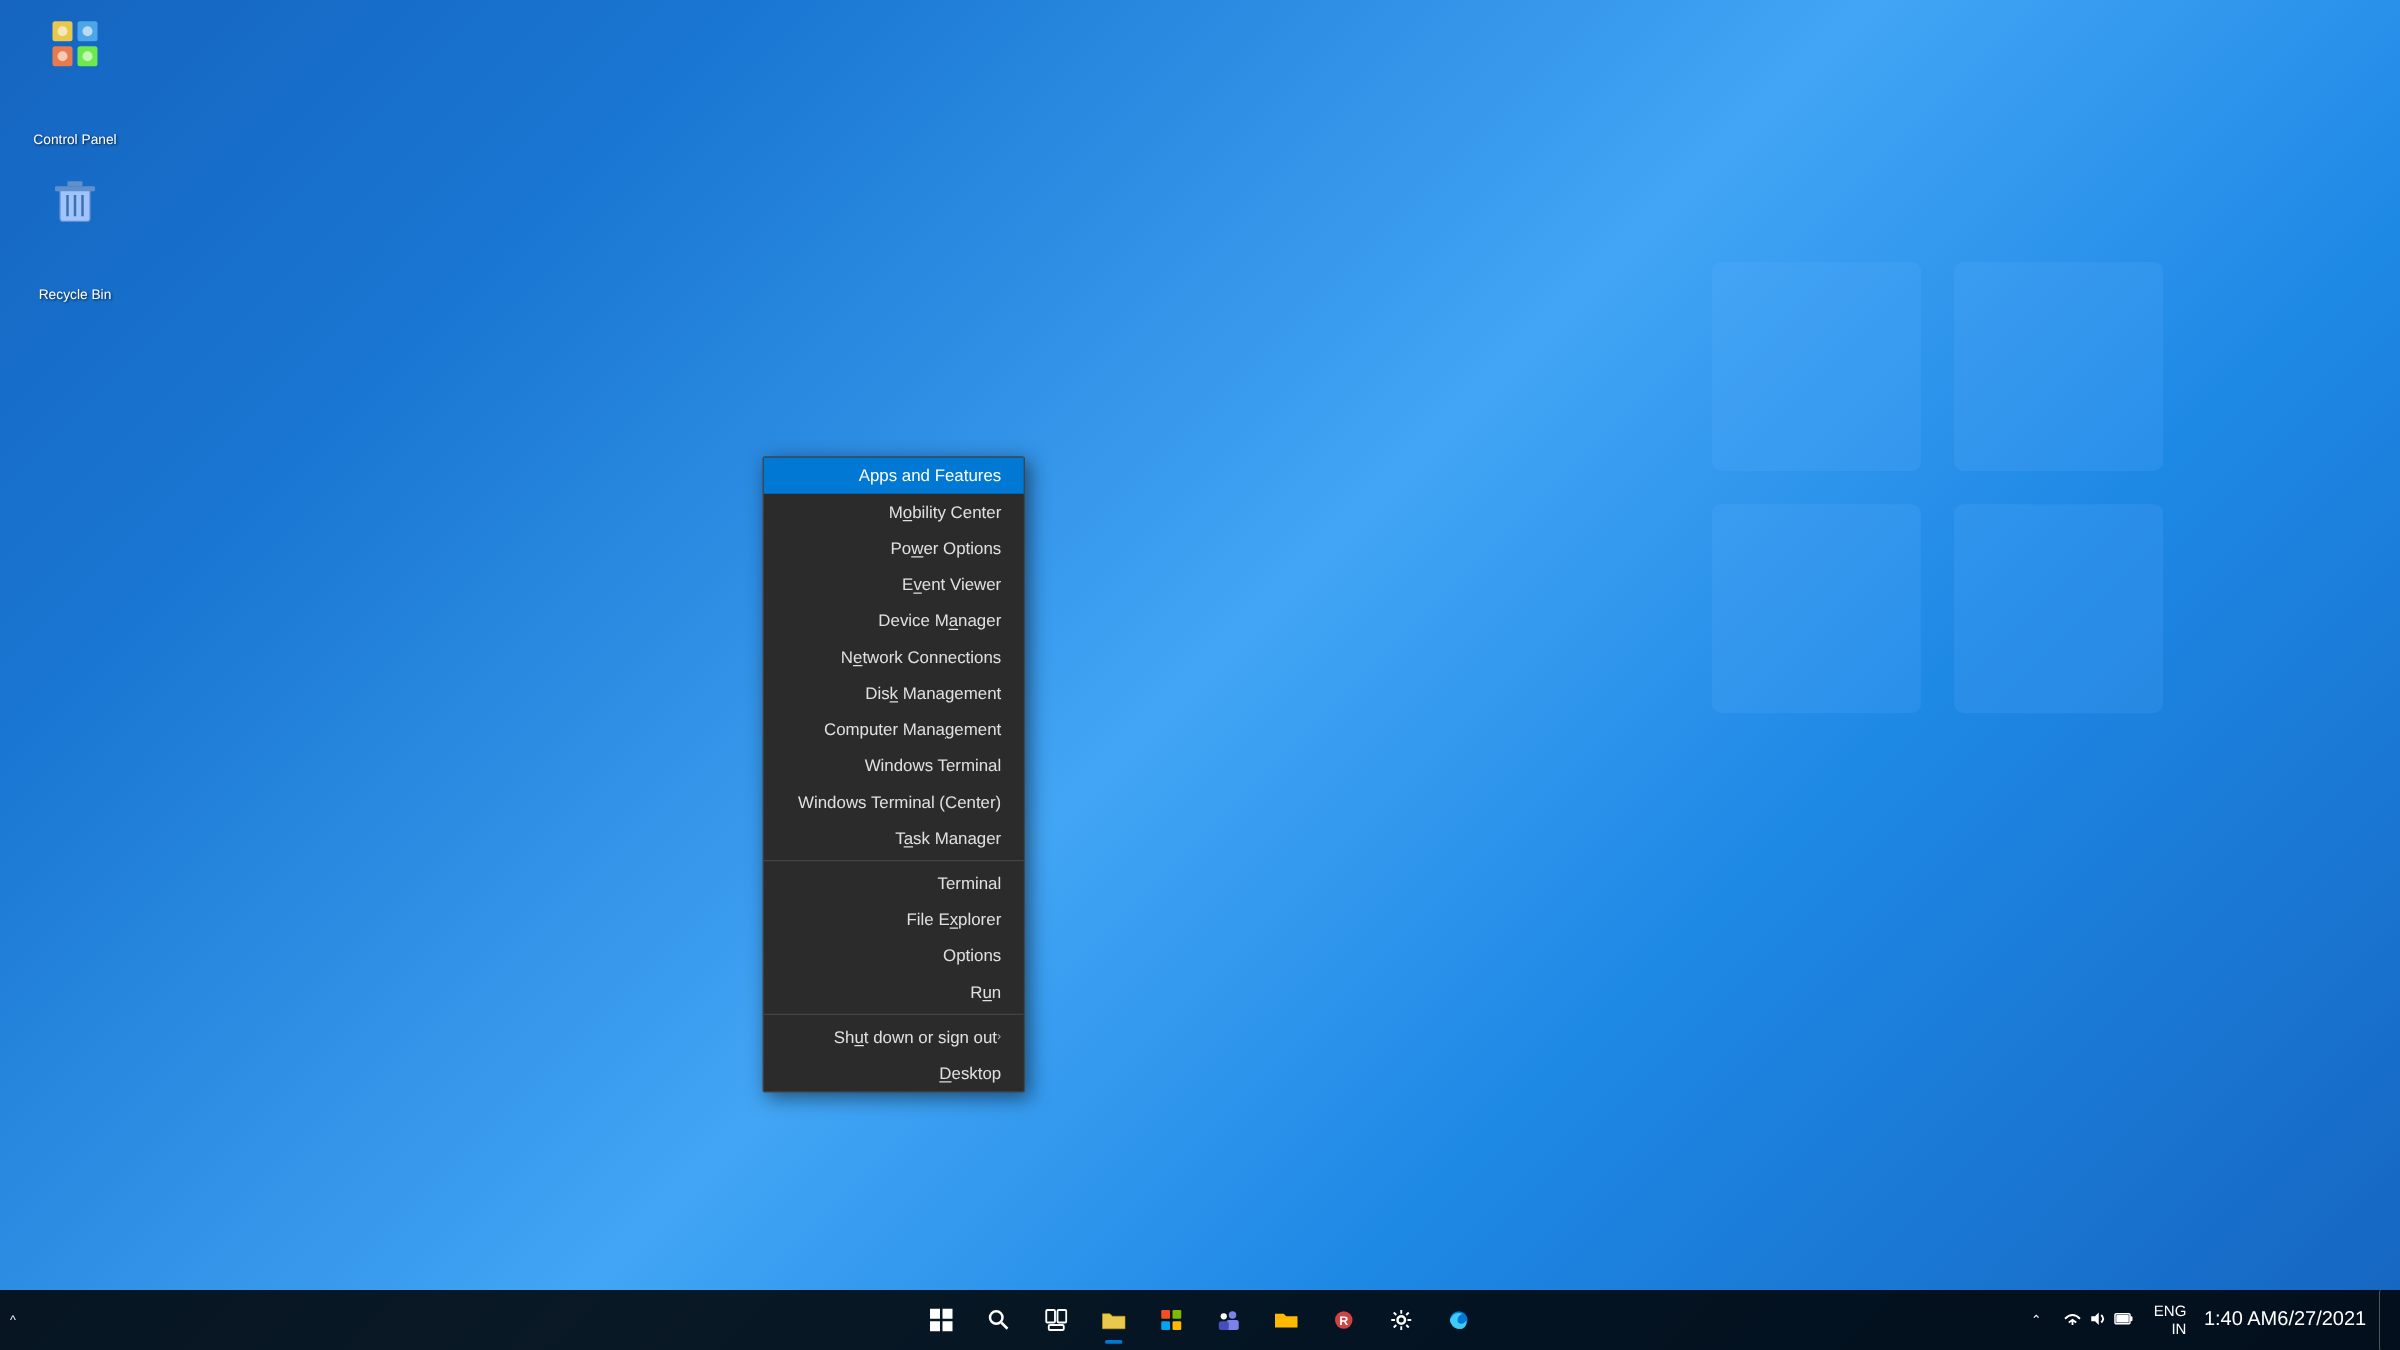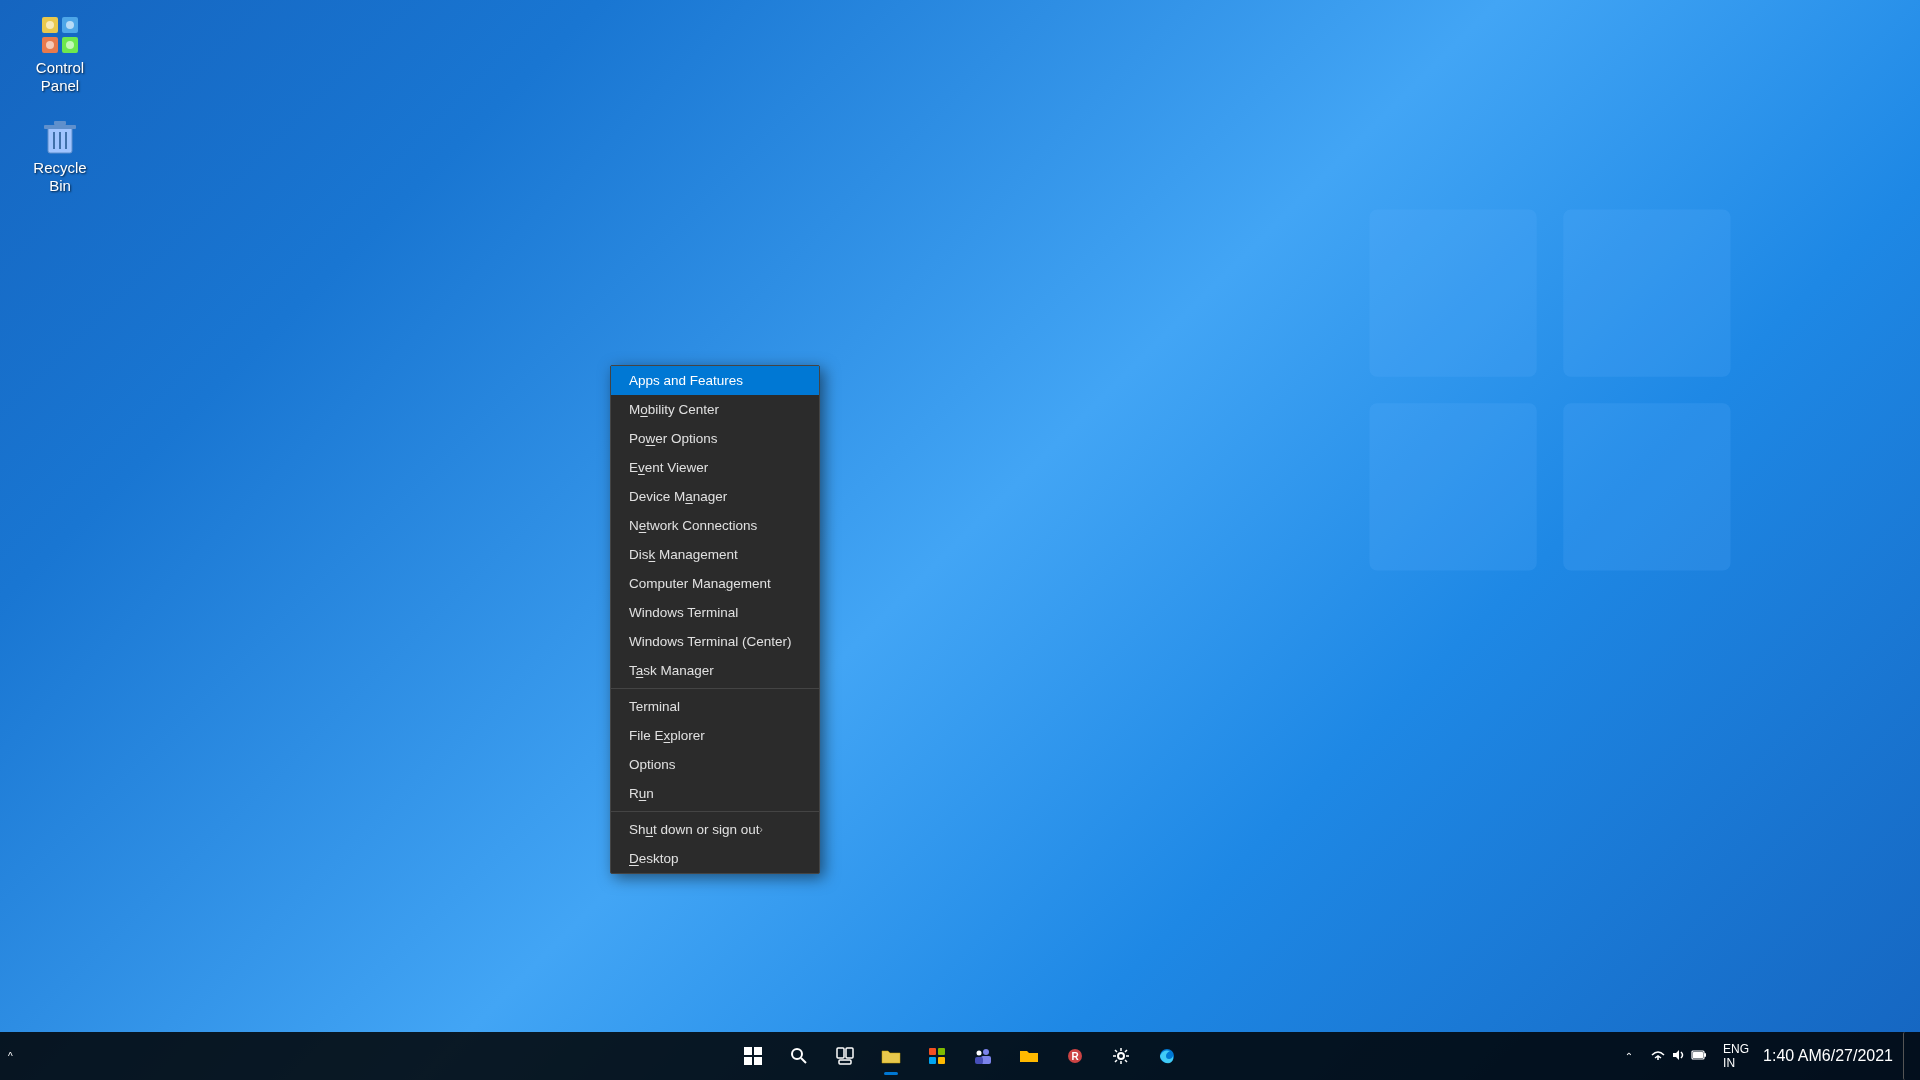--- a/index.html
+++ b/index.html
@@ -51,24 +51,25 @@
       padding: 5px;
       border-radius: 4px;
     }
     .desktop-icon .icon-img {
       width: 40px;
       height: 40px;
       margin-bottom: 4px;
     }
     .desktop-icon .icon-label {
       color: white;
-      font-size: 15px;
-      text-align: center;
+      font-size: 11px;
+      text-align: left;
       text-shadow: 1px 1px 2px rgba(0,0,0,0.7);
       line-height: 1.2;
+      margin-top: 47px;
     }
 
     
     .rb-icon {
       display: flex;
       align-items: center;
       justify-content: center;
       font-size: 28px;
     }
 
@@ -85,21 +86,21 @@
       z-index: 100;
     }
     .menu-item {
       padding: 7px 18px;
       font-size: 13.5px;
       color: #e0e0e0;
       cursor: pointer;
       position: relative;
       display: flex;
       align-items: center;
-      justify-content: flex-start;
+      justify-content: flex-end;
       white-space: nowrap;
     }
     .menu-item.highlighted {
       background: #0078d4;
       color: white;
     }
     .menu-item .underline-char {
       text-decoration: underline;
       text-underline-offset: 2px;
     }
@@ -189,21 +190,21 @@
       align-items: center;
       gap: 6px;
       padding: 4px 8px;
       font-size: 14px;
       color: white;
     }
     .tray-lang {
       font-size: 12px;
       color: white;
       line-height: 1.2;
-      text-align: left;
+      text-align: right;
       padding: 2px 4px;
       cursor: pointer;
     }
 
     .chevron-tray {
       font-size: 10px;
       color: white;
       padding: 0 4px;
       cursor: pointer;
     }

